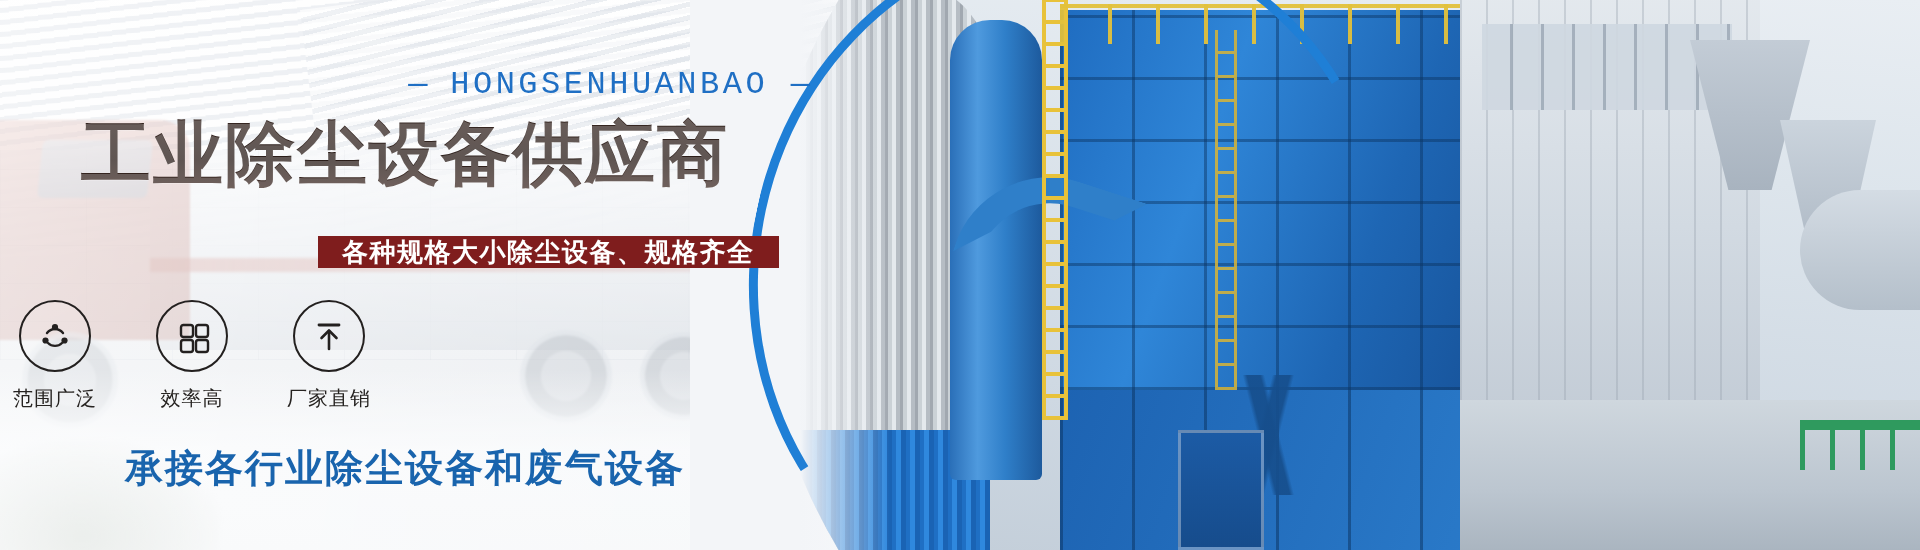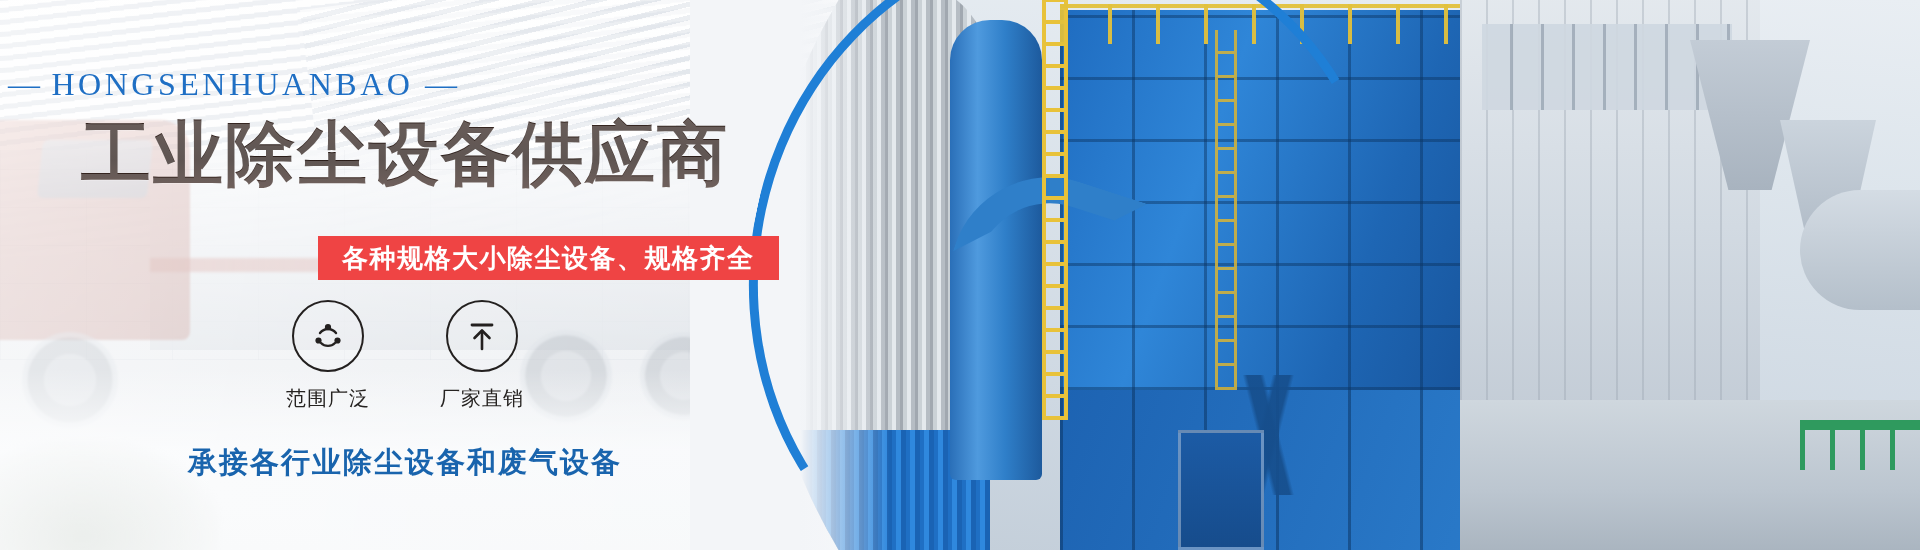--- a/index.html
+++ b/index.html
@@ -207,63 +207,63 @@
   .arc-mask {
     position:absolute; left:690px; top:-80px; width:200px; height:720px;
     background:linear-gradient(90deg,rgba(243,245,248,1) 0%,rgba(243,245,248,1) 55%,rgba(243,245,248,0) 100%);
     pointer-events:none;
   }
 
   
   .content { position:absolute; left:0; top:0; width:900px; height:550px; z-index:40; }
 
   .eyebrow {
-    position:absolute; left:8px; top:66px; width:810px; text-align:left;
-    font-family:Liberation Serif, serif;
+    position:absolute; left:0; top:66px; width:810px; text-align:right;
+    font-family:Liberation Mono, monospace;
     font-size:32px; letter-spacing:3.5px; color:#1f6fc4; white-space:nowrap;
   }
   .eyebrow .dash { color:#1f6fc4; font-weight:400; letter-spacing:0; }
 
   .headline {
     position:absolute; left:0; top:108px; width:810px; text-align:center;
     font-size:70px; font-weight:bold; letter-spacing:2px;
     color:#2e211d;
     background:linear-gradient(180deg,#3a2a25 0%,#2a1d19 55%,#4a332c 100%);
     -webkit-background-clip:text; background-clip:text;
     -webkit-text-fill-color:transparent;
     text-shadow:0 1px 0 rgba(255,255,255,.25);
     white-space:nowrap;
   }
 
   .orange-bar {
-    position:absolute; left:318px; top:236px; height:44px;
+    position:absolute; left:318px; top:236px; height:32px;
     padding:4px 24px; display:flex; align-items:center; justify-content:center;
-    background:#ef4444;
+    background:#7f1d1d;
     color:#ffffff; font-size:26px; font-weight:bold; letter-spacing:1.5px;
     white-space:nowrap;
   }
 
   .features {
     position:absolute; left:0; top:300px; width:810px;
-    display:flex; justify-content:center; gap:44px;
+    display:flex; gap:27px;
   }
   .feat { width:110px; display:flex; flex-direction:column; align-items:center; }
   .feat-circle {
     width:72px; height:72px; border-radius:50%;
     border:2.5px solid #23201f;
     display:flex; align-items:center; justify-content:center;
     background:rgba(255,255,255,.10);
   }
   .feat-label {
     margin-top:13px; font-size:20px; color:#262321; letter-spacing:1px; white-space:nowrap;
   }
 
   .subtitle {
     position:absolute; left:0; top:443px; width:810px; text-align:center;
-    font-size:29px; font-weight:bold; letter-spacing:2px;
+    font-size:38px; font-weight:bold; letter-spacing:2px;
     color:#1964ad; white-space:nowrap;
   }
 </style>
 </head>
 <body>
 
 <div class="banner">
 
   <div class="bg-left">
     <div class="roof"></div>
@@ -329,20 +329,31 @@
             <path d="M28 17 A11 11 0 0 0 20 13" fill="none" stroke="#23201f" stroke-width="2.4" stroke-linecap="round"></path>
             <path d="M13 27 A10 10 0 0 0 27 27" fill="none" stroke="#23201f" stroke-width="2.4" stroke-linecap="round"></path>
             <circle cx="20" cy="11" r="3.1" fill="#23201f"></circle>
             <circle cx="10.5" cy="24.5" r="3.1" fill="#23201f"></circle>
             <circle cx="29.5" cy="24.5" r="3.1" fill="#23201f"></circle>
           </svg>
         </div>
         <div class="feat-label">范围广泛</div>
       </div>
 
+      <div class="feat">
+        <div class="feat-circle">
+          <svg width="40" height="40" viewBox="0 0 40 40">
+            <rect x="9" y="9" width="12" height="12" rx="2.4" fill="none" stroke="#23201f" stroke-width="2.4"></rect>
+            <rect x="24" y="9" width="12" height="12" rx="2.4" fill="none" stroke="#23201f" stroke-width="2.4"></rect>
+            <rect x="9" y="24" width="12" height="12" rx="2.4" fill="none" stroke="#23201f" stroke-width="2.4"></rect>
+            <rect x="24" y="24" width="12" height="12" rx="2.4" fill="none" stroke="#23201f" stroke-width="2.4"></rect>
+          </svg>
+        </div>
+        <div class="feat-label">效率高</div>
+      </div>
 
 
       <div class="feat">
         <div class="feat-circle">
           <svg width="40" height="40" viewBox="0 0 40 40">
             <line x1="10" y1="9" x2="30" y2="9" stroke="#23201f" stroke-width="2.8" stroke-linecap="round"></line>
             <line x1="20" y1="33" x2="20" y2="15" stroke="#23201f" stroke-width="2.6" stroke-linecap="round"></line>
             <polyline points="12.5,22 20,14.5 27.5,22" fill="none" stroke="#23201f" stroke-width="2.6" stroke-linecap="round" stroke-linejoin="round"></polyline>
           </svg>
         </div>

